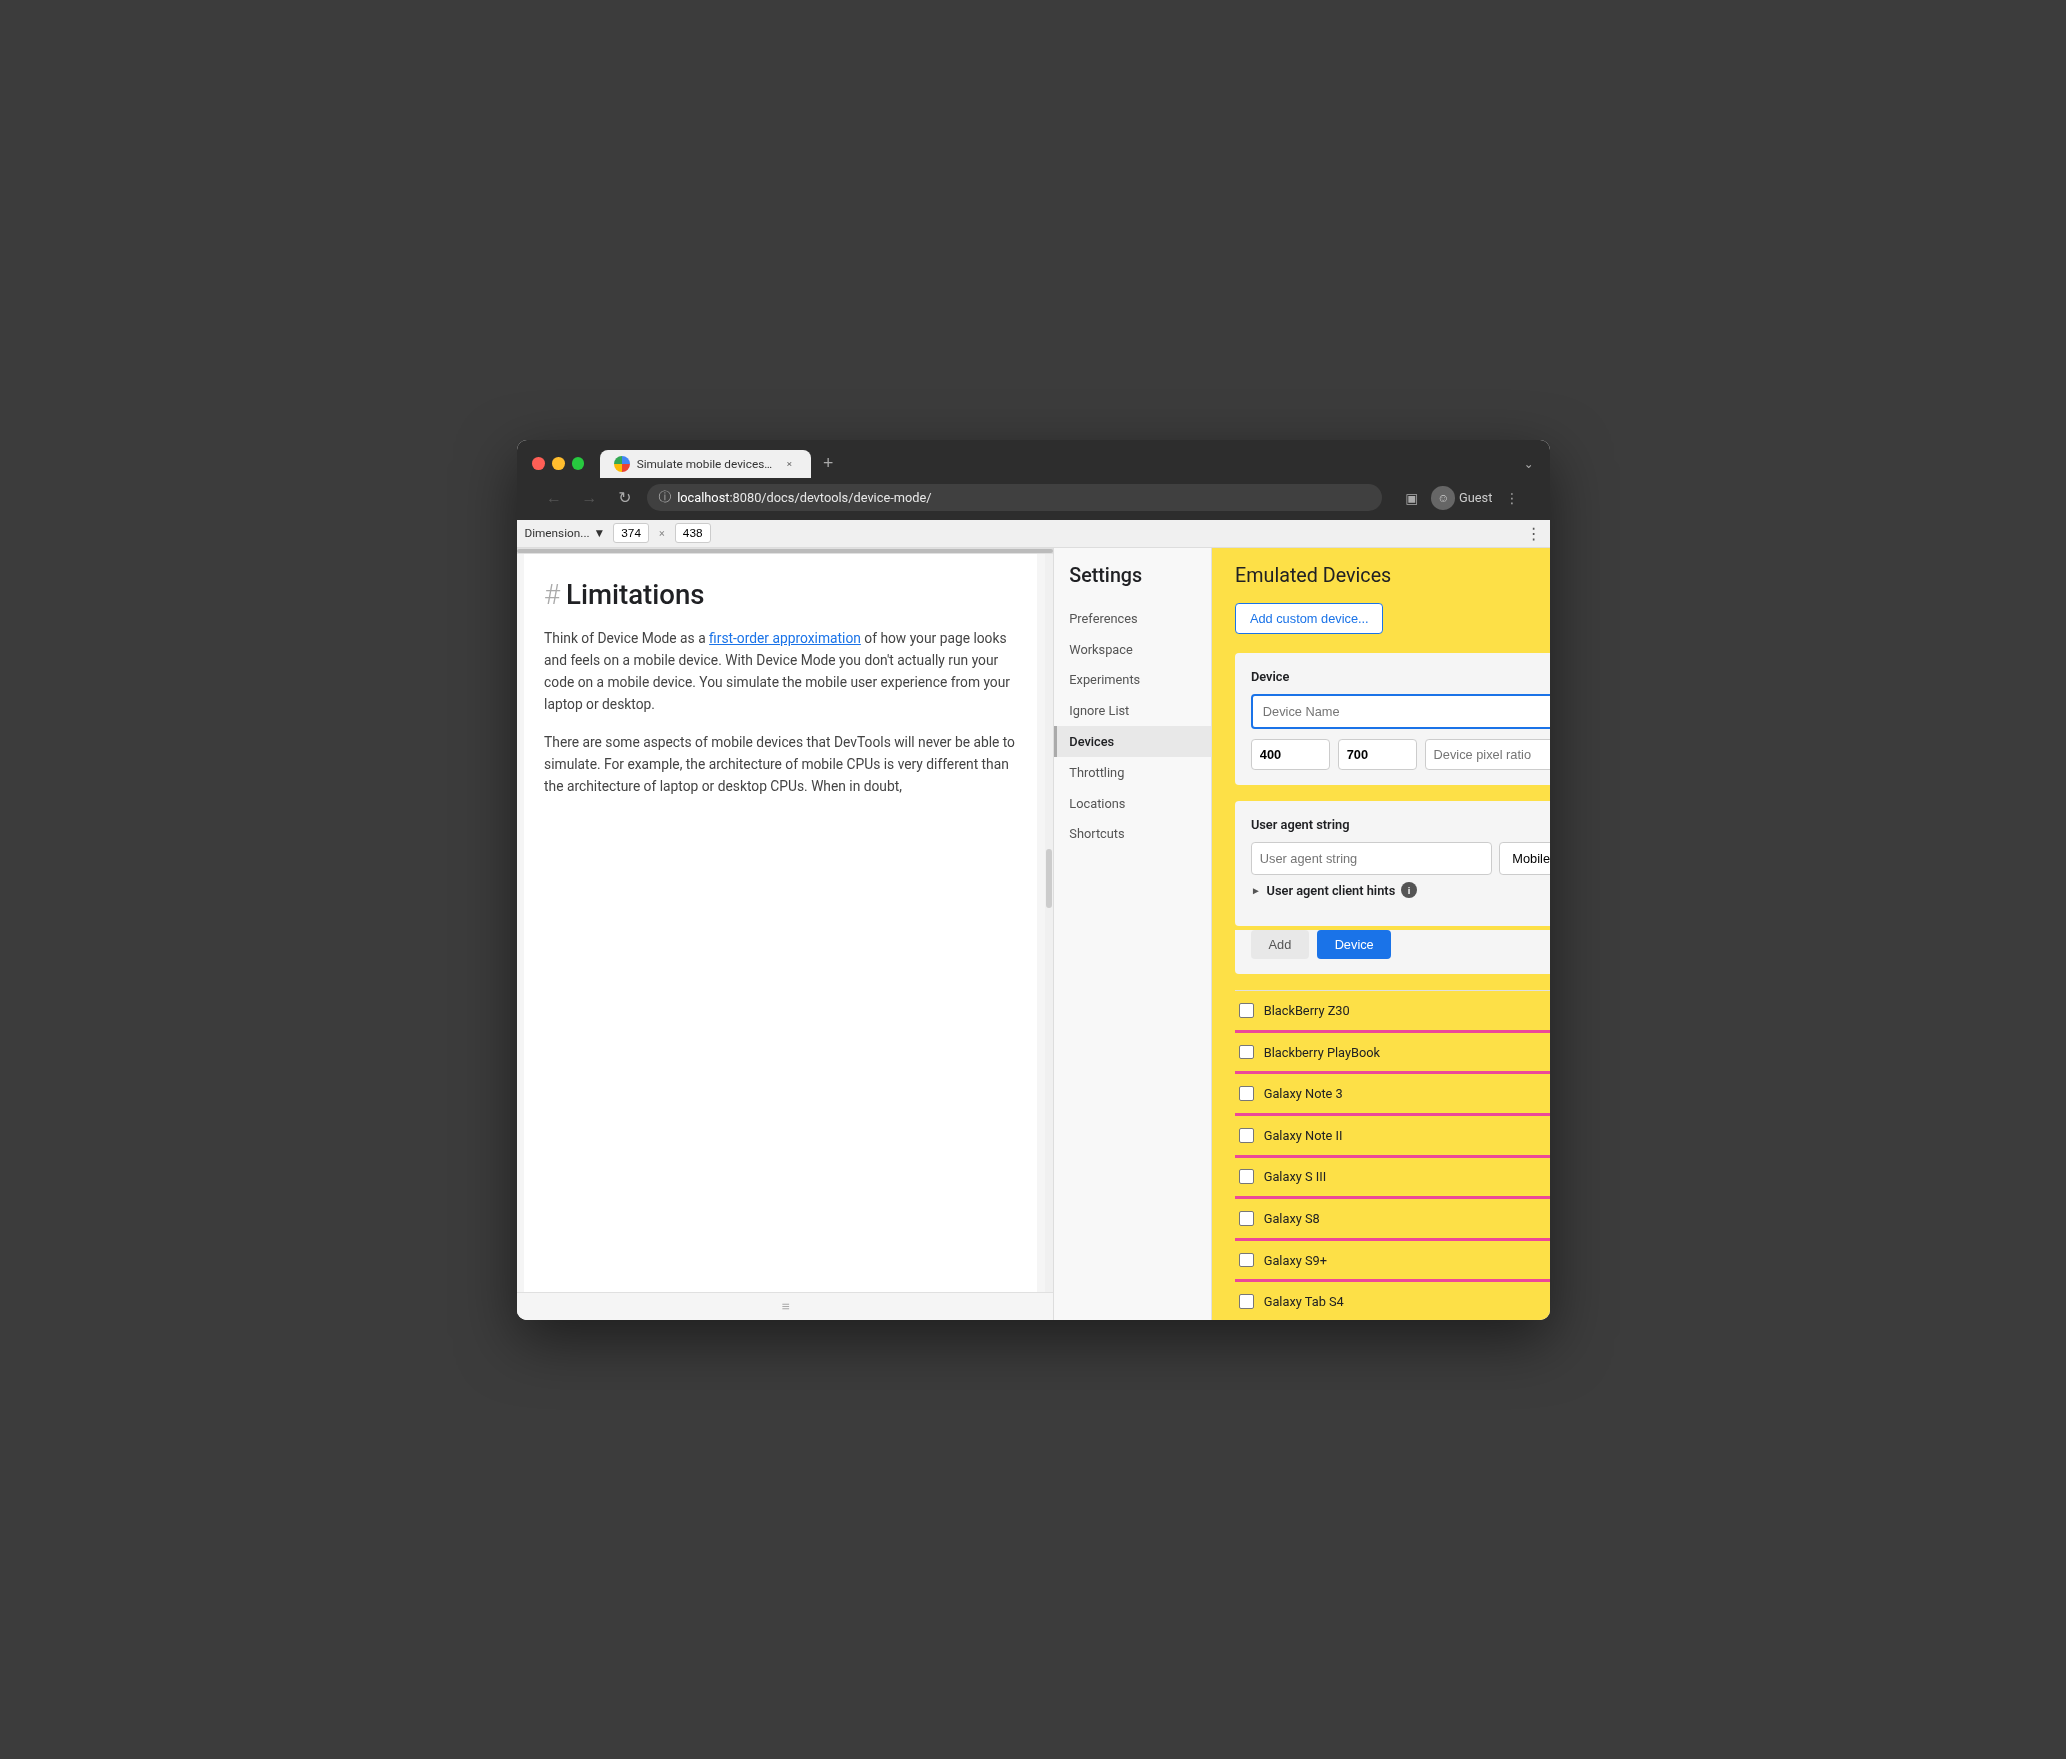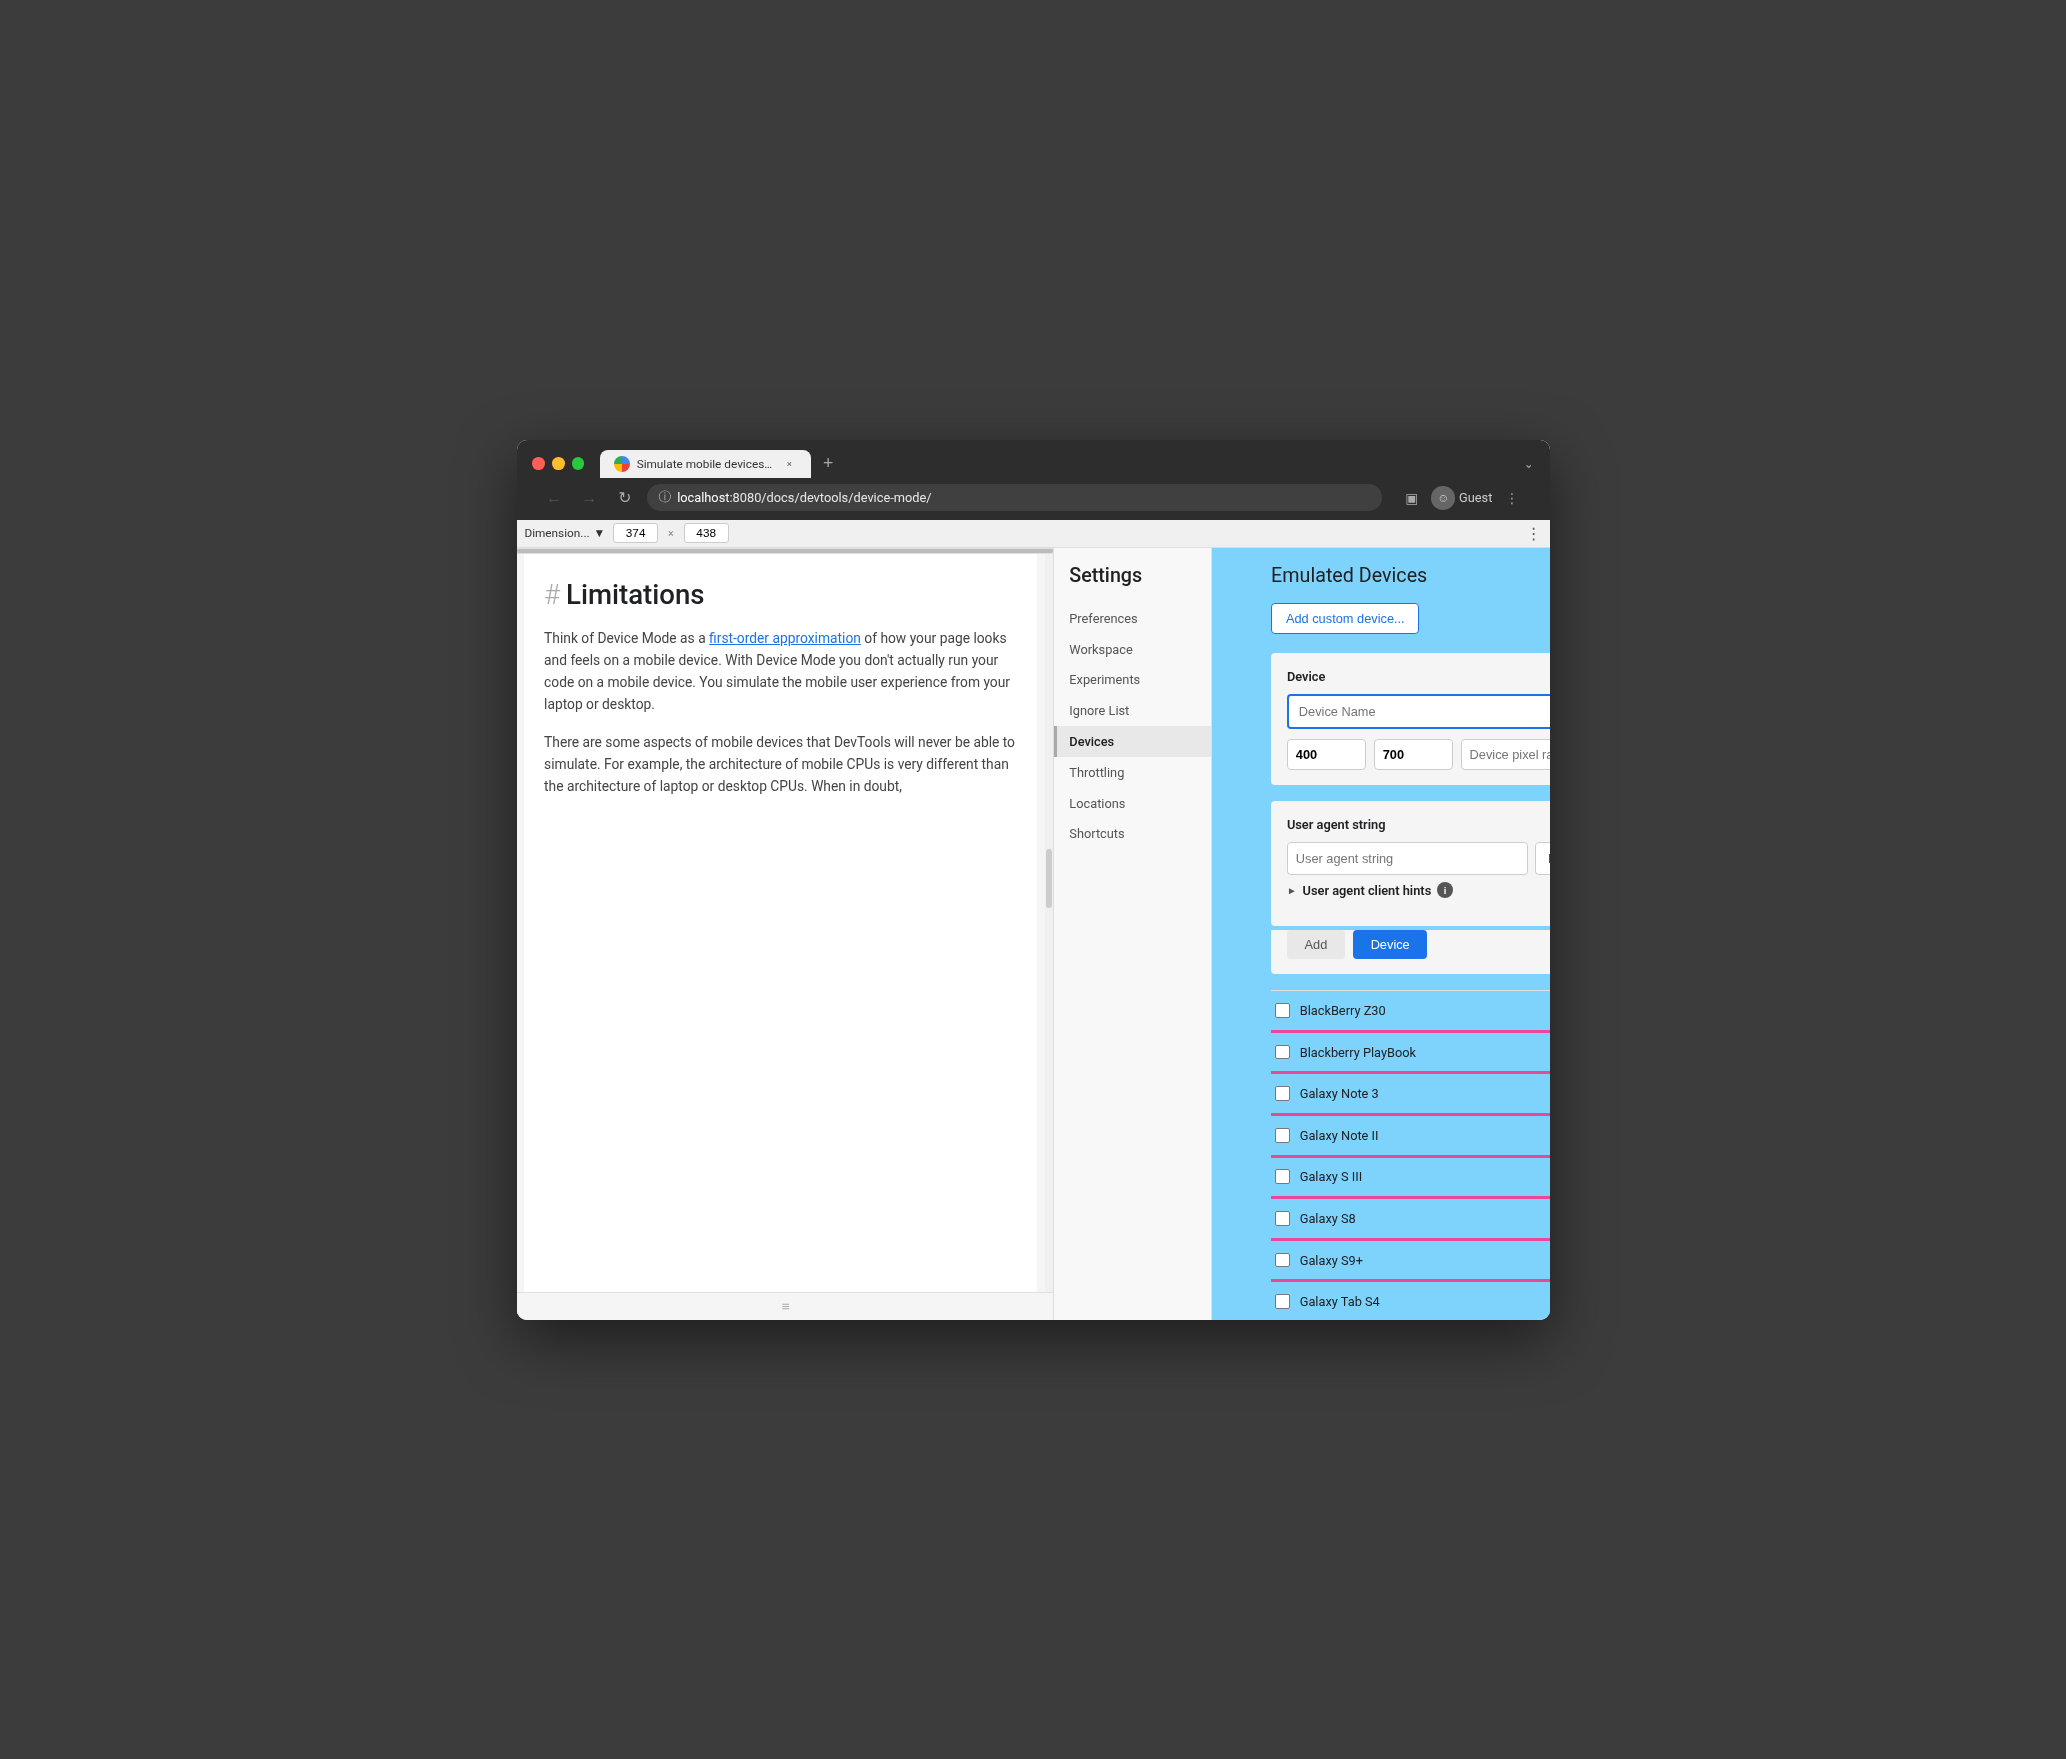--- a/index.html
+++ b/index.html
@@ -185,21 +185,21 @@
     .dim-selector {
       display: flex;
       align-items: flex-start;
       gap: 3.9px;
       font-size: 11.8px;
       color: #333;
       cursor: pointer;
     }
     .dim-x { color: #888; font-size: 10.8px; margin: 0 2px; }
     .dim-input {
-      width: 45px;
+      width: 36px;
       padding: 2px 4.9px;
       border: 1px solid #ccc;
       border-radius: 3px;
       font-size: 11.8px;
       text-align: center;
       background: white;
     }
     .toolbar-more {
       margin-left: auto;
       color: #555;
@@ -299,22 +299,21 @@
     .resize-handle {
       color: #aaa;
       font-size: 13.8px;
       letter-spacing: -2px;
     }
 
     
     .settings-panel {
       display: flex;
       flex: 1;
-      background: #7dd3fc;
-      gap: 36px;
+      background: #fde047;
     }
     .settings-sidebar {
       width: 158px;
       background: #f8f8f8;
       border-right: 1px solid #e0e0e0;
       padding: 15.8px 0;
       flex-shrink: 0;
     }
     .settings-title {
       font-size: 19.7px;

